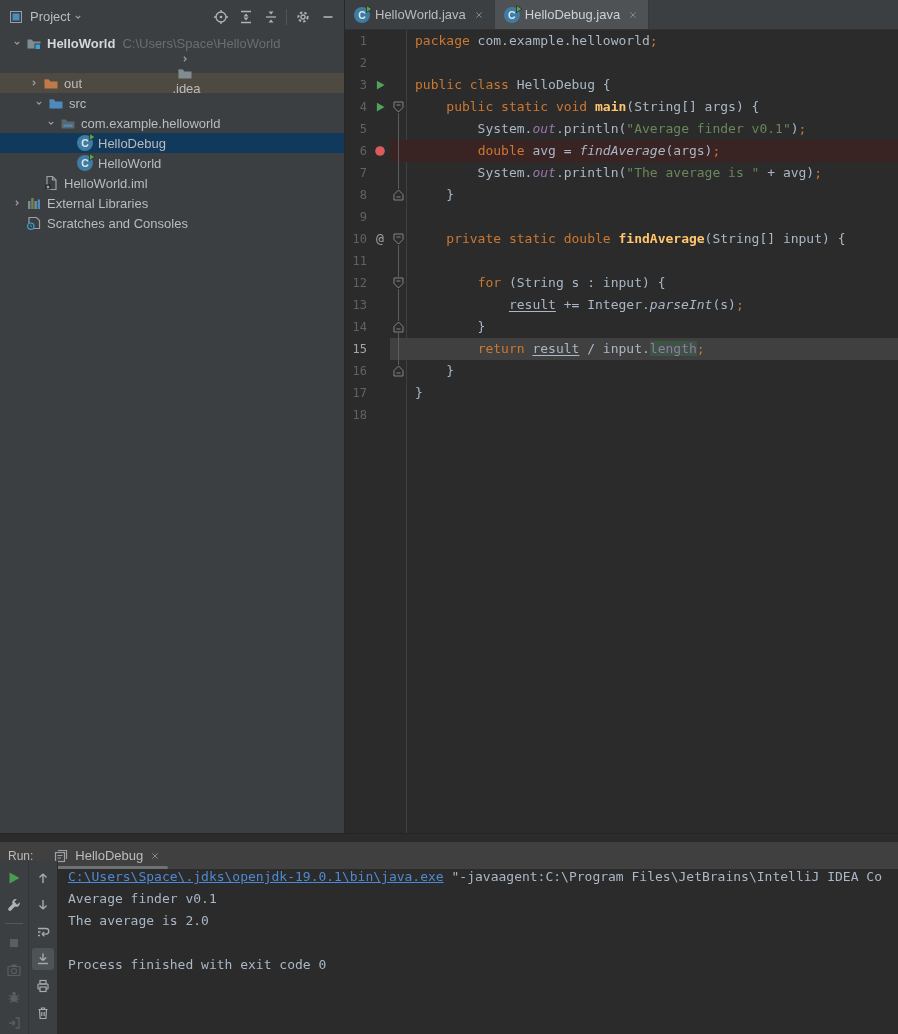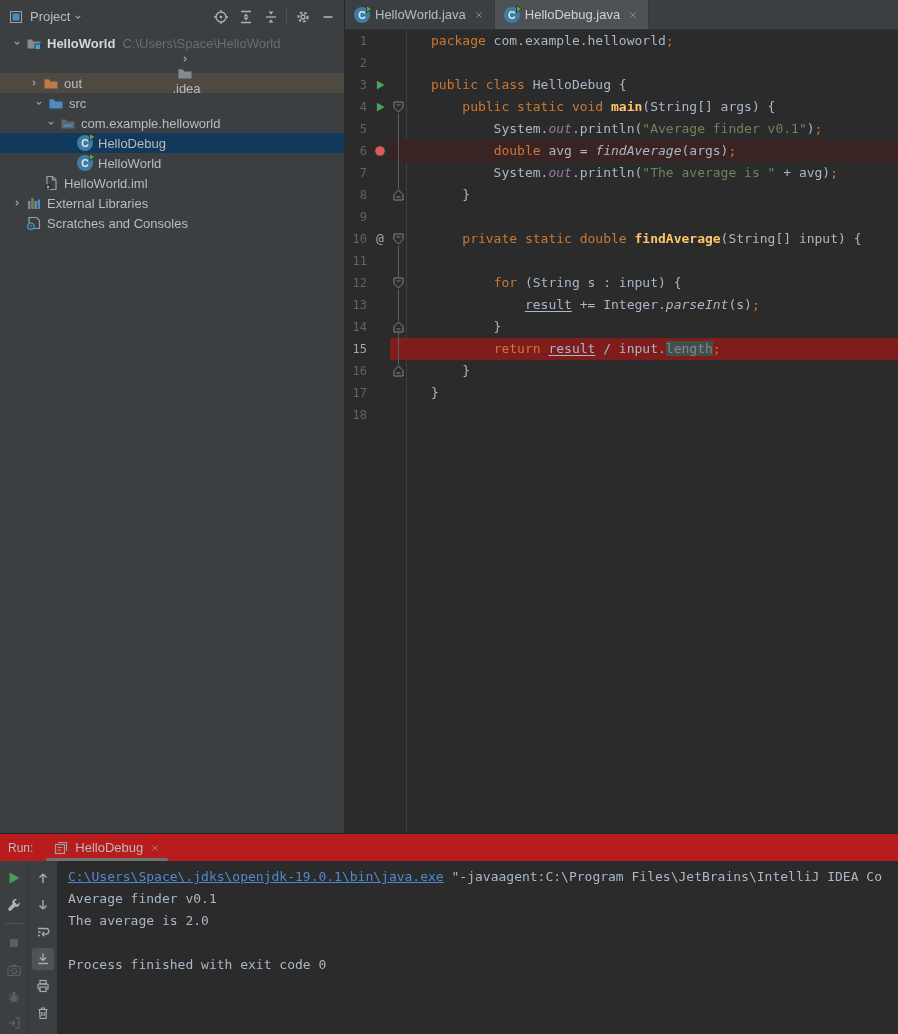--- a/index.html
+++ b/index.html
@@ -39,41 +39,41 @@
   .code-row { display:flex; height:22px; line-height:22px;
               font-family:"DejaVu Sans Mono", monospace; font-size:13px; position:relative; }
   .ln { width:24px; flex:none; text-align:right; padding-right:3px; color:#606366; font-size:12px; }
   .num-bright .ln { color:#A4A7AA; }
   .gut { width:20px; flex:none; position:relative; display:flex; align-items:center; justify-content:center; }
   .gut .at { color:#9DA1A5; font-size:13px; }
   .fold { width:16px; flex:none; position:relative; }
   .fold .vl { position:absolute; left:8px; width:1px; background:#5A5D5F; }
   .fold .vfull { top:0; bottom:0; } .fold .vtop { top:0; height:5px; } .fold .vbot { bottom:0; height:5px; }
   .fold svg { position:absolute; left:3px; top:5px; }
-  .code { flex:1; padding-left:25px; white-space:pre; color:#A9B7C6; }
+  .code { flex:1; padding-left:9px; white-space:pre; color:#A9B7C6; }
   .bg-bp .fold, .bg-bp .code { background:#3A2323; }
-  .bg-caret .fold, .bg-caret .code { background:#7f1d1d; }
+  .bg-caret .fold, .bg-caret .code { background:#404040; }
   .inlay { font-family:"Liberation Sans",sans-serif; font-size:11px; color:#747A80; margin-left:31px; }
 
   .tk-kw   { color:#CC7832; }
   .tk-def  { color:#A9B7C6; }
   .tk-str  { color:#6A8759; }
   .tk-num  { color:#6897BB; }
   .tk-semi { color:#CC7832; }
   .tk-sfld { color:#9876AA; font-style:italic; }
   .tk-mdecl{ color:#FFC66D; font-weight:bold; }
   .tk-mref { color:#A9B7C6; font-style:italic; }
   .tk-u    { color:#A9B7C6; text-decoration:underline; text-underline-offset:2px; }
   .tk-fldh { color:#9876AA; background:#3B5443; }
   .tk-link { color:#4E8AD4; text-decoration:underline; }
 
   
   .runpanel { position:absolute; left:0; top:833px; width:898px; height:201px;
               background:#2B2B2B; border-top:1px solid #232526; }
-  .run-header { height:27px; background:#b91c1c; display:flex; align-items:center; }
+  .run-header { height:27px; background:#404040; display:flex; align-items:center;margin-top:8px; }
   .run-label { font-size:12px; color:#BBBBBB; margin:0 12px 0 8px; }
   .run-tab { height:100%; display:flex; align-items:center; gap:6px; padding:0 8px;
              position:relative; font-size:13px; color:#BBBBBB; }
   .run-tab .underline { position:absolute; left:1px; right:1px; bottom:0; height:3px;
              background:#6E7275; border-radius:2px; }
   .run-body { position:absolute; top:27px; left:0; right:0; bottom:0; display:flex; }
   .rtb { width:29px; flex:none; background:#3C3F41; display:flex; flex-direction:column;
          align-items:center; padding-top:6px; gap:5px; }
   .rtb1 { border-right:1px solid #333638; } .rtb2 { border-right:1px solid #292B2D; }
   .tbtn { width:22px; height:22px; display:flex; align-items:center; justify-content:center; border-radius:3px; }

